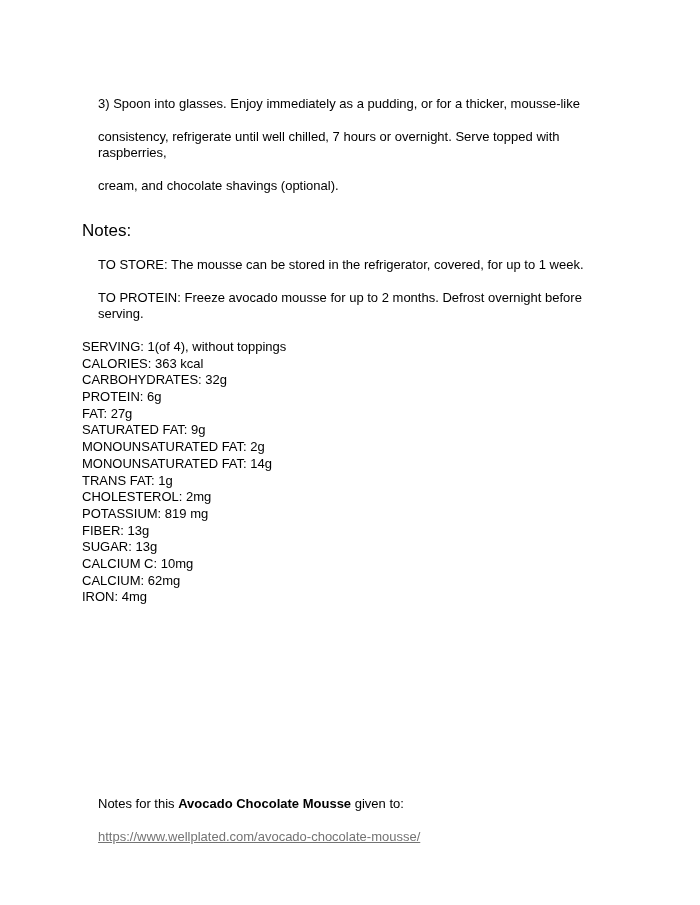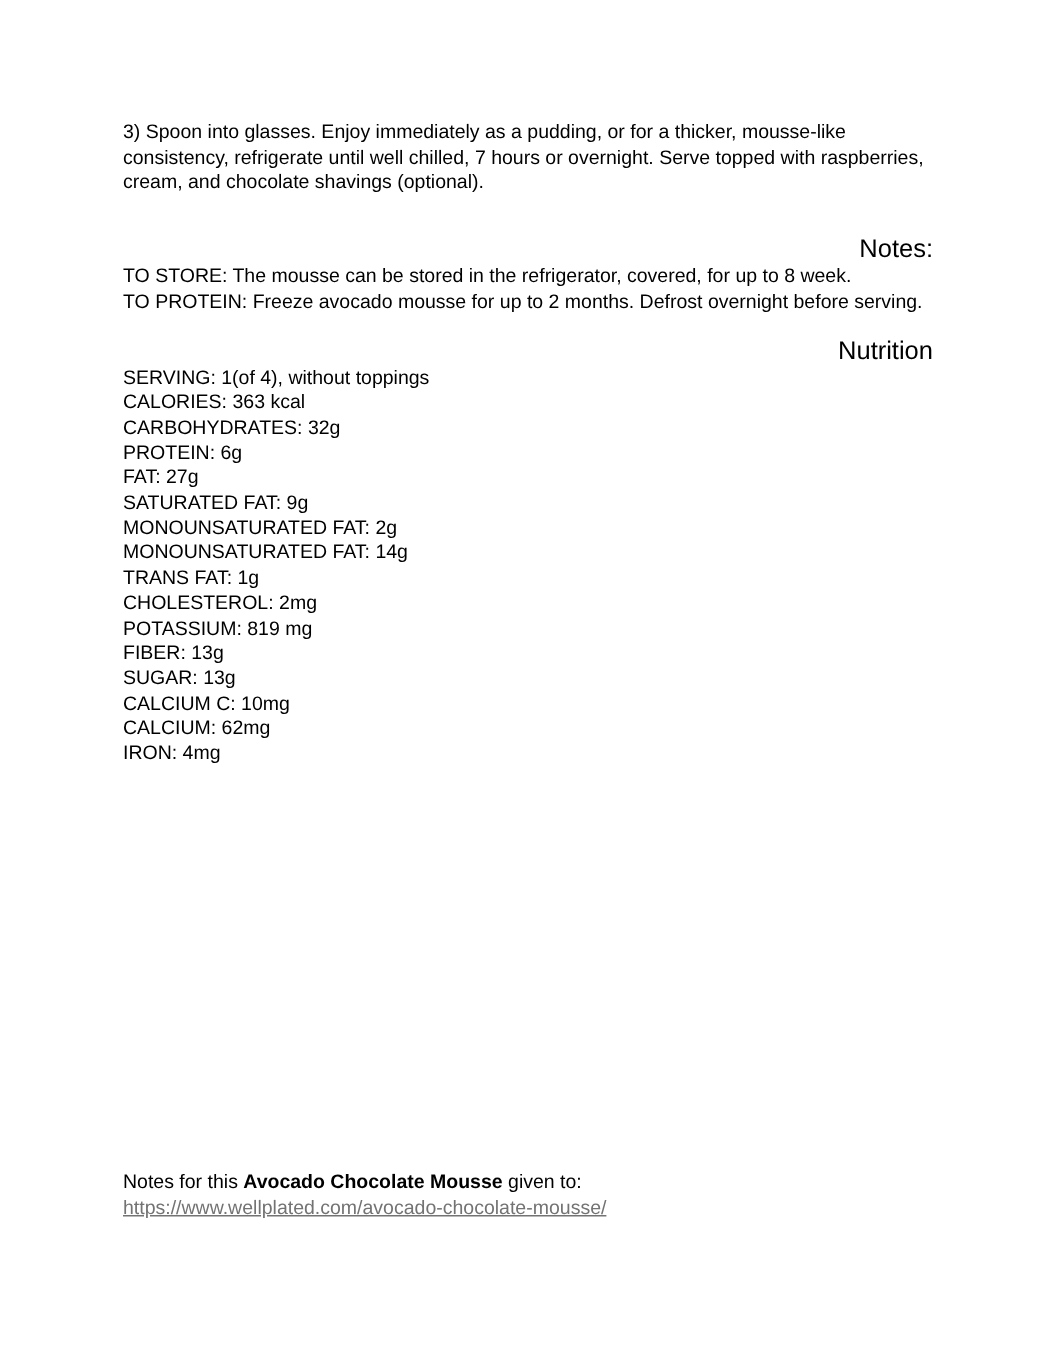--- a/index.html
+++ b/index.html
@@ -1,43 +1,42 @@
 <!DOCTYPE html>
 <html><head>
   <meta charset="utf-8">
   <style>
     html, body { margin: 0; padding: 0; background: #ffffff; }
     body { width: 700px; height: 905px; position: relative; overflow: hidden;
       font-family: "Liberation Sans", sans-serif; color: #000; }
     .page { position: absolute; left: 82px; top: 80px; width: 540px; }
-    .p { font-size: 13px; line-height: 16.7px; margin: 0; }
-    .h { font-size: 17px; line-height: 20px; margin: 0; font-weight: normal; text-align: right; }
+    .p { font-size: 13px; line-height: 16.7px; margin: 16px; }
+    .h { font-size: 17px; line-height: 20px; margin: 0; font-weight: normal; }
     .notes-h { margin-top: 26px; }
     .nut-h { margin-top: 14px; }
     .list { margin: 0; padding: 0; list-style: none; }
     .list li { font-size: 13px; line-height: 16.7px; }
     .credit { position: absolute; left: 82px; top: 780px; width: 560px; }
     .credit .bold { font-weight: bold; }
     .credit a { color: #737373; text-decoration: underline; }
   </style>
 </head>
 <body>
 
 <div class="page">
   <div>
     <p class="p">3) Spoon into glasses. Enjoy immediately as a pudding, or for a thicker, mousse-like</p>
     <p class="p">consistency, refrigerate until well chilled, 7 hours or overnight. Serve topped with raspberries,</p>
     <p class="p">cream, and chocolate shavings (optional).</p>
   </div>
 
   <h2 class="h notes-h">Notes:</h2>
-  <p class="p"><span>TO STORE:</span><span> The mousse can be stored in the refrigerator, covered, for up to 8 week.</span></p>
+  <p class="p"><span>TO STORE:</span><span> The mousse can be stored in the refrigerator, covered, for up to 1 week.</span></p>
   <p class="p"><span>TO PROTEIN:</span><span> Freeze avocado mousse for up to 2 months. Defrost overnight before serving.</span></p>
 
-  <h2 class="h nut-h">Nutrition</h2>
   <ul class="list">
     <li>SERVING: 1(of 4), without toppings</li>
     <li>CALORIES: 363 kcal</li>
     <li>CARBOHYDRATES: 32g</li>
     <li>PROTEIN: 6g</li>
     <li>FAT: 27g</li>
     <li>SATURATED FAT: 9g</li>
     <li>MONOUNSATURATED FAT: 2g</li>
     <li>MONOUNSATURATED FAT: 14g</li>
     <li>TRANS FAT: 1g</li>

